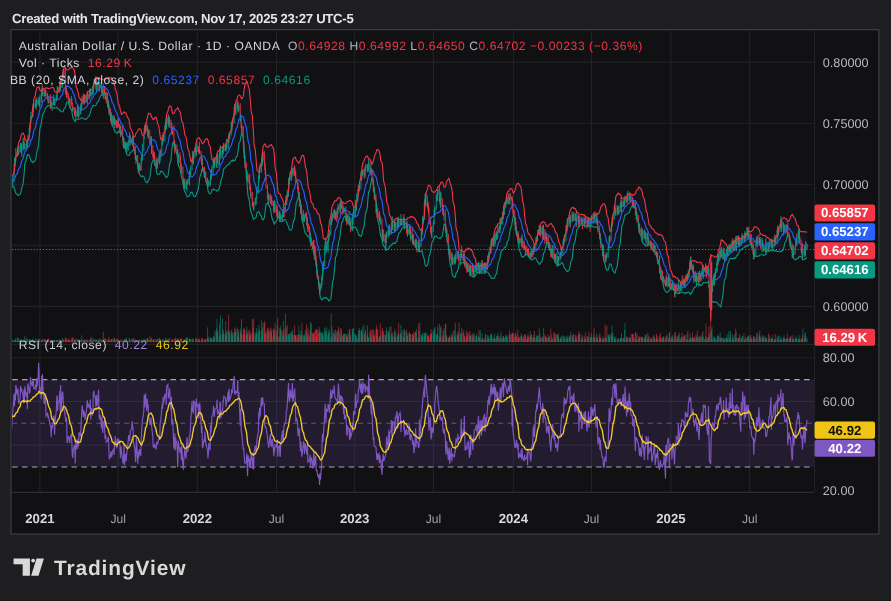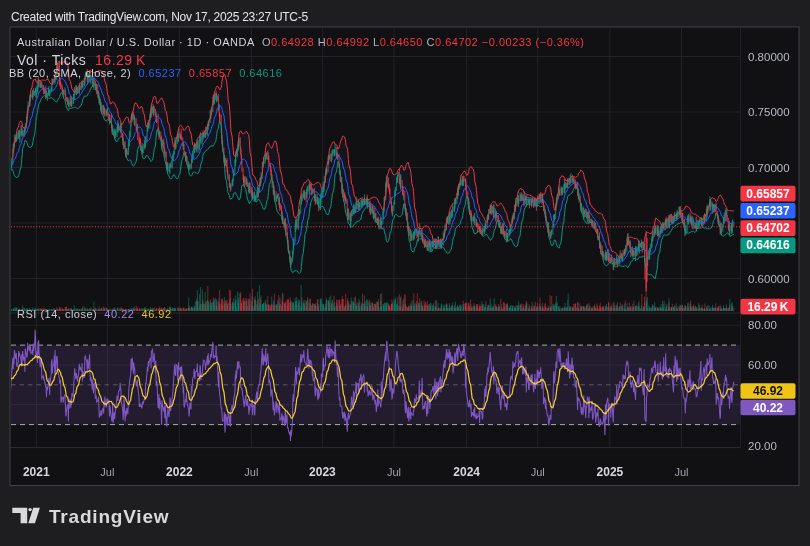--- a/index.html
+++ b/index.html
@@ -1,17 +1,17 @@
 <!DOCTYPE html>
 <html><head><meta charset="utf-8"><style>
 *{margin:0;padding:0;box-sizing:border-box}
 body{width:810px;height:546px;background:#1e1e20;font-family:"Liberation Sans",sans-serif;position:relative;overflow:hidden}
 .abs{position:absolute;white-space:nowrap}
 </style></head><body>
-<div class="abs" style="left:11px;top:10px;font-size:12px;font-weight:400;letter-spacing:-0.28px;color:#e6e6e8">Created with TradingView.com, Nov 17, 2025 23:27 UTC-5</div>
+<div class="abs" style="left:11px;top:10px;font-size:12px;font-weight:700;letter-spacing:-0.28px;color:#e6e6e8">Created with TradingView.com, Nov 17, 2025 23:27 UTC-5</div>
 <svg class="abs" style="left:0;top:0" width="810" height="546" shape-rendering="auto">
 <rect x="10" y="27" width="789" height="458.5" fill="#111113" stroke="#3f424a" stroke-width="1"></rect>
 <clipPath id="cpM">
       <rect x="11" y="28" width="729" height="285"></rect>
     </clipPath>
 <clipPath id="cpR">
       <rect x="11" y="314" width="729" height="133"></rect>
     </clipPath>
 <line x1="36.3" y1="28" x2="36.3" y2="447.6" stroke="#232327" stroke-width="1"></line>
     <line x1="107.4" y1="28" x2="107.4" y2="447.6" stroke="#232327" stroke-width="1"></line>
@@ -86,14 +86,14 @@
     <rect x="740.5" y="399.7" width="55" height="15.6" rx="2" fill="#7e57c2"></rect>
     <text x="768" y="411.5" text-anchor="middle" font-size="12" font-weight="700" fill="#fff">40.22</text>
 <g fill="#d9d9d9">
       <path d="M12.3 507.8h14.9v15.5h-6.6v-10.4h-8.3z"></path>
       <circle cx="30.1" cy="509.6" r="1.7"></circle>
       <path d="M33.2 507.8h6.7l-4.9 15.5h-6.7z"></path>
     </g>
 <text x="49" y="522.5" font-size="19" font-weight="700" fill="#d9d9d9" letter-spacing="0.8">TradingView</text>
 </svg>
 <div class="abs" style="left:17px;top:35.8px;font-size:11px;letter-spacing:0.5px;color:#d1d4dc">Australian Dollar / U.S. Dollar · 1D · OANDA&nbsp;&nbsp;<span style="color:#b2b5be">O</span><span style="color:#f23645">0.64928</span>&nbsp;<span style="color:#b2b5be">H</span><span style="color:#f23645">0.64992</span>&nbsp;<span style="color:#b2b5be">L</span><span style="color:#f23645">0.64650</span>&nbsp;<span style="color:#b2b5be">C</span><span style="color:#f23645">0.64702</span>&nbsp;<span style="color:#f23645">−0.00233 (−0.36%)</span></div>
-<div class="abs" style="left:17px;top:51.5px;font-size:14px;letter-spacing:0.5px;color:#d1d4dc">Vol · Ticks&nbsp;&nbsp;<span style="color:#f23645">16.29 K</span></div>
+<div class="abs" style="left:17px;top:51.5px;font-size:11px;letter-spacing:0.5px;color:#d1d4dc">Vol · Ticks&nbsp;&nbsp;<span style="color:#f23645">16.29 K</span></div>
 <div class="abs" style="left:9px;top:67.2px;font-size:11px;letter-spacing:0.5px;color:#d1d4dc">BB (20, SMA, close, 2)&nbsp;&nbsp;<span style="color:#2962ff">0.65237</span>&nbsp;&nbsp;<span style="color:#f23645">0.65857</span>&nbsp;&nbsp;<span style="color:#089981">0.64616</span></div>
 <div class="abs" style="left:17px;top:308px;font-size:11px;letter-spacing:0.5px;color:#c9ccd4">RSI (14, close)&nbsp;&nbsp;<span style="color:#a485e0">40.22</span>&nbsp;&nbsp;<span style="color:#f0c418">46.92</span></div>
 </body></html>

